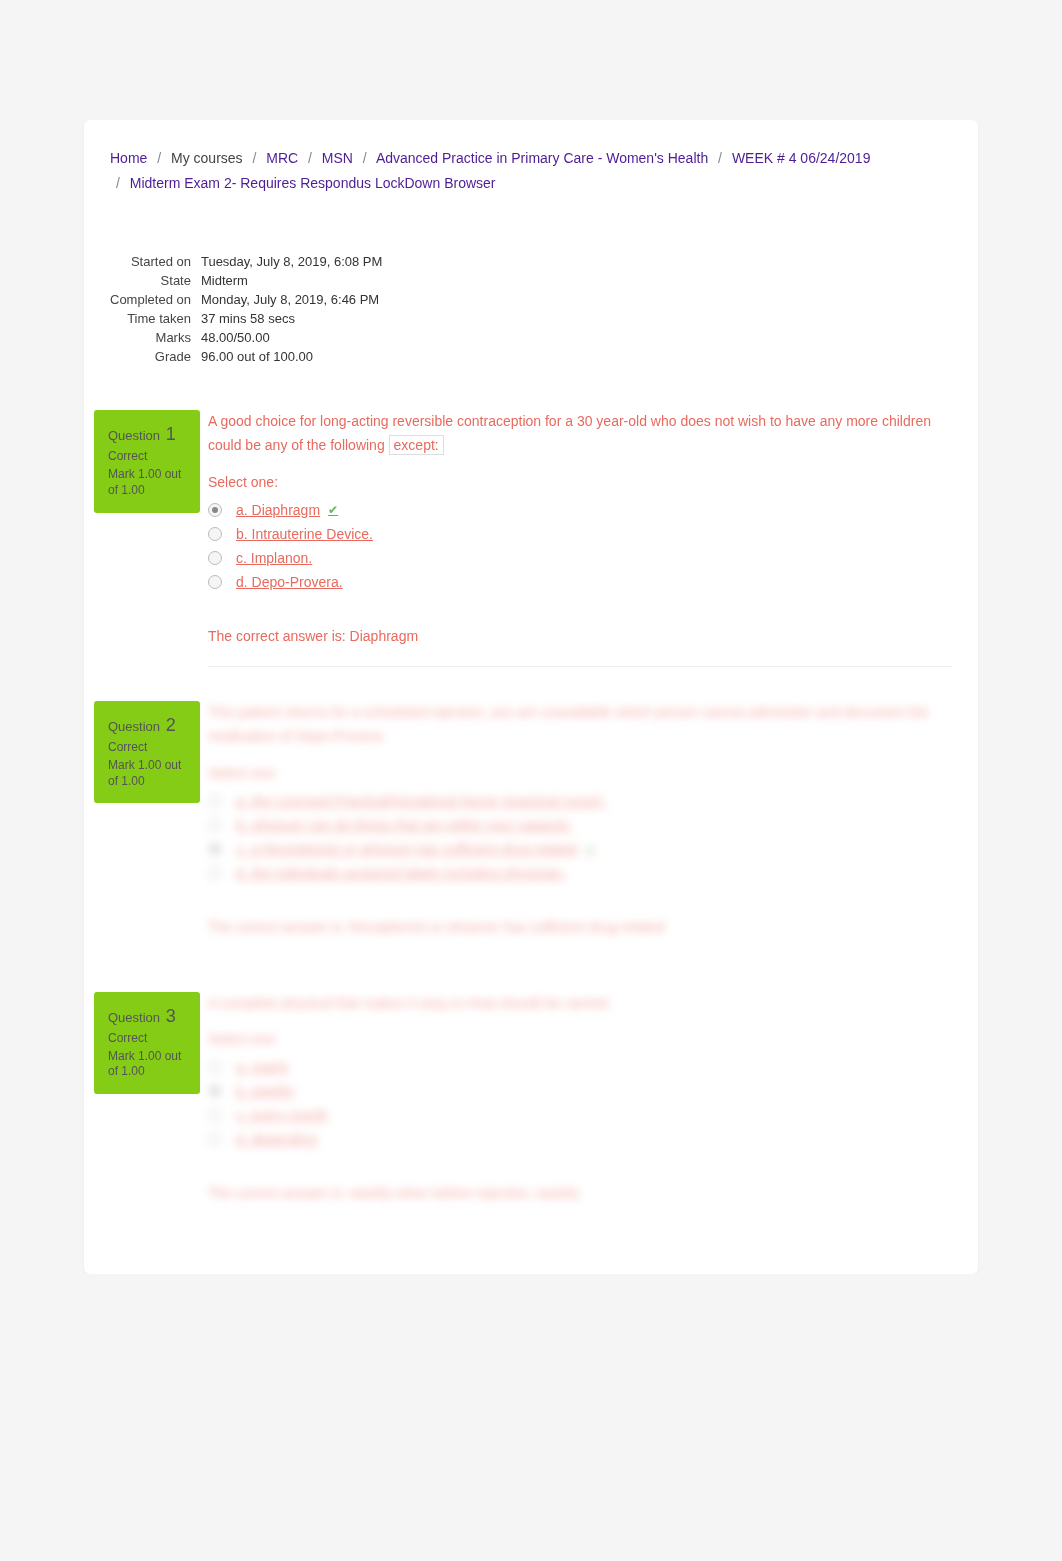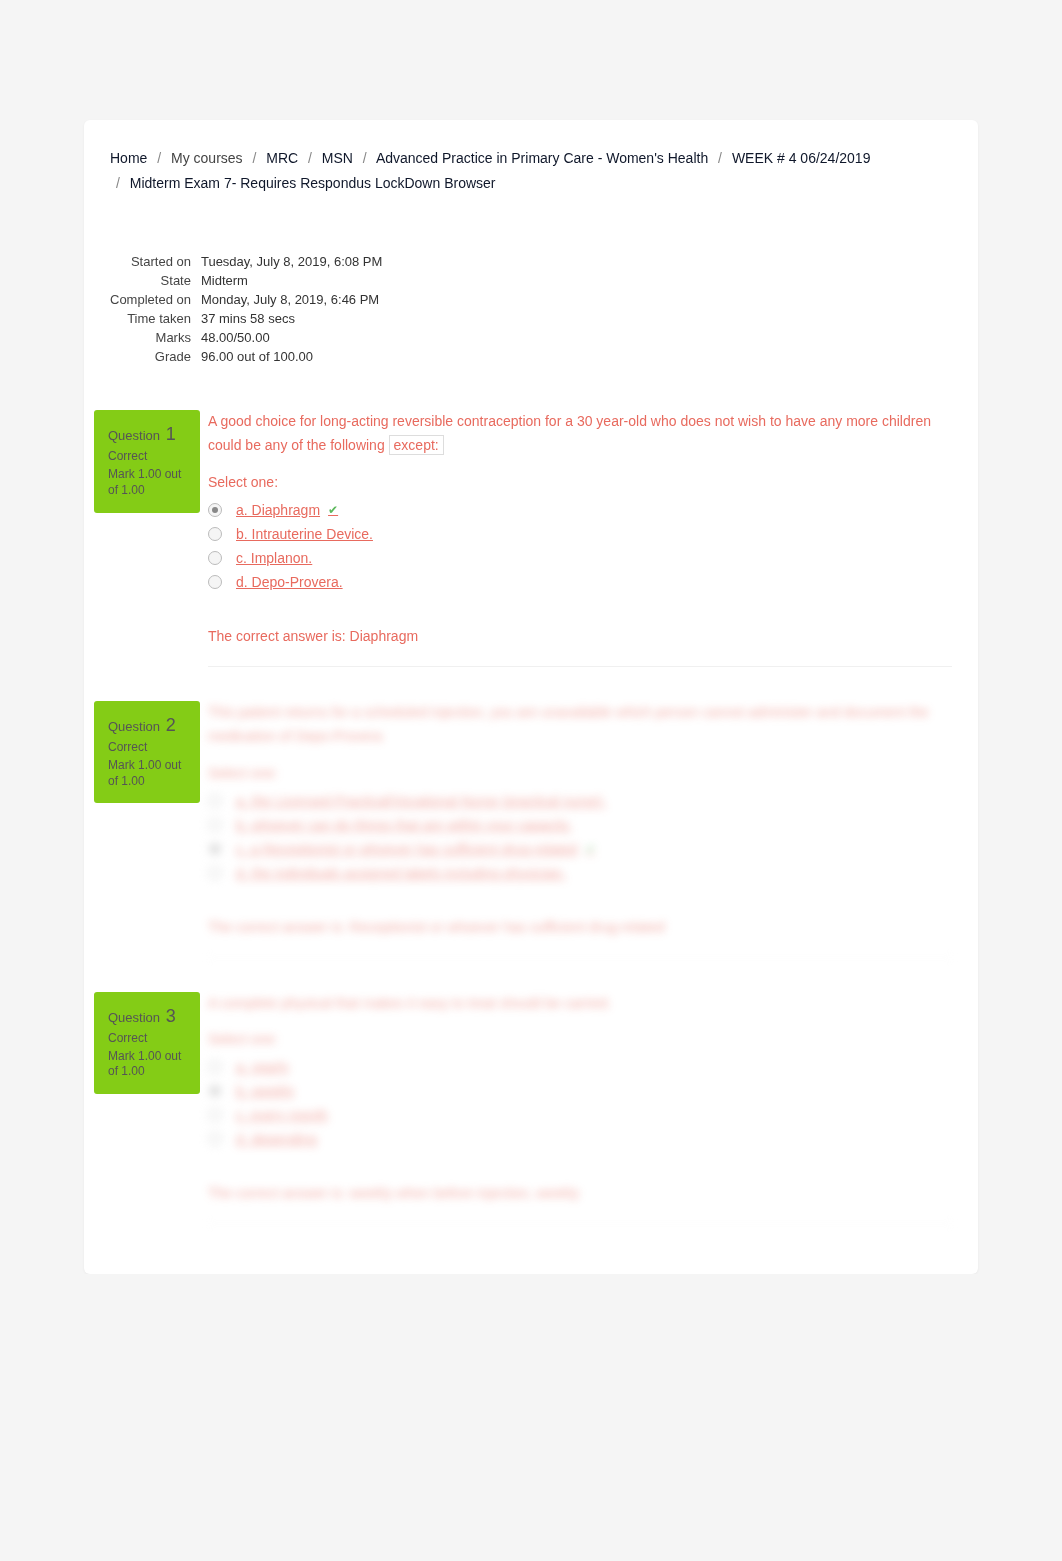--- a/index.html
+++ b/index.html
@@ -22,21 +22,21 @@
       padding-bottom: 40px;
       position: relative;
     }
     .breadcrumb {
       padding: 26px 26px 8px 26px;
       font-size: 14px;
       line-height: 1.8;
       color: #555;
     }
     .breadcrumb a {
-      color: #0f172a;
+      color: #4c1d95;
       text-decoration: none;
     }
     .breadcrumb .plain {
       color: #444;
     }
     .breadcrumb .sep {
       color: #888;
       margin: 0 6px;
     }
     .summary-table {
@@ -177,21 +177,21 @@
     <span class="sep">/</span>
     <a href="#">MRC</a>
     <span class="sep">/</span>
     <a href="#">MSN</a>
     <span class="sep">/</span>
     <a href="#">Advanced Practice in Primary Care - Women's Health</a>
     <span class="sep">/</span>
     <a href="#">WEEK # 4 06/24/2019</a>
     <br>
     <span class="sep">/</span>
-    <a href="#">Midterm Exam 7- Requires Respondus LockDown Browser</a>
+    <a href="#">Midterm Exam 2- Requires Respondus LockDown Browser</a>
   </nav>
 
   <div class="summary-table">
     <table>
       <tbody>
           <tr>
         <th>Started on</th>
         <td>Tuesday, July 8, 2019, 6:08 PM</td>
       </tr>
       <tr>

